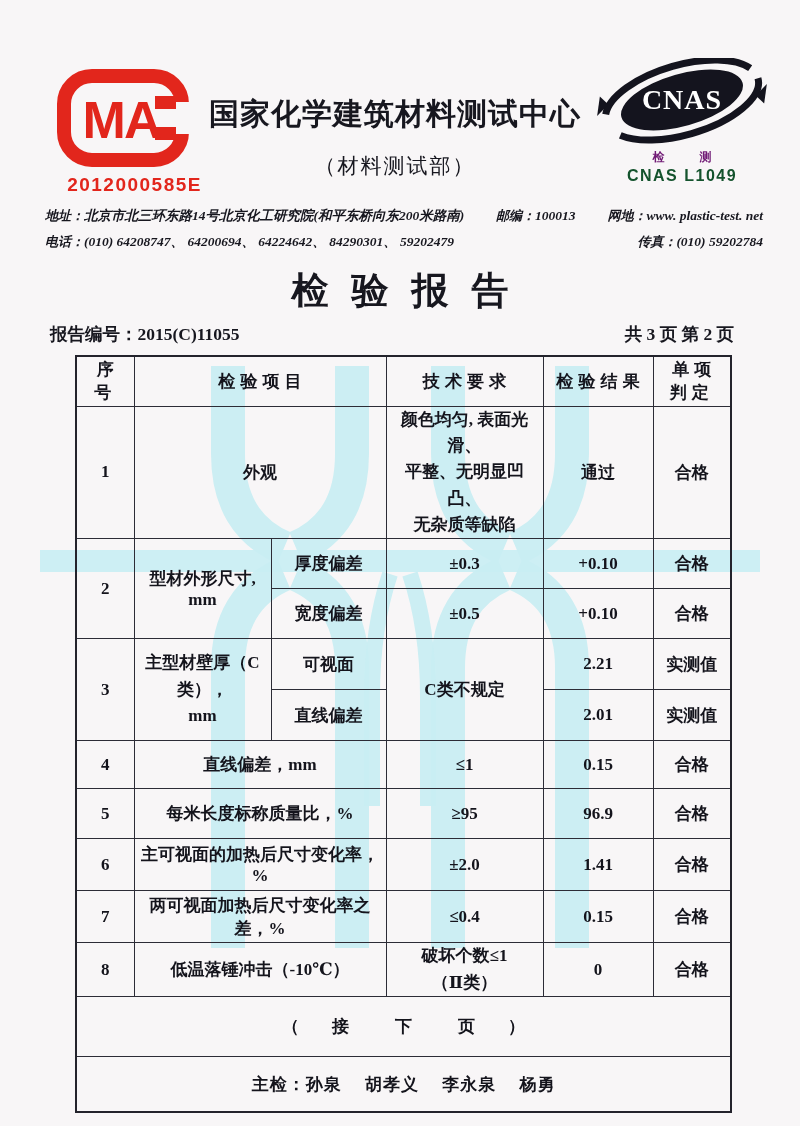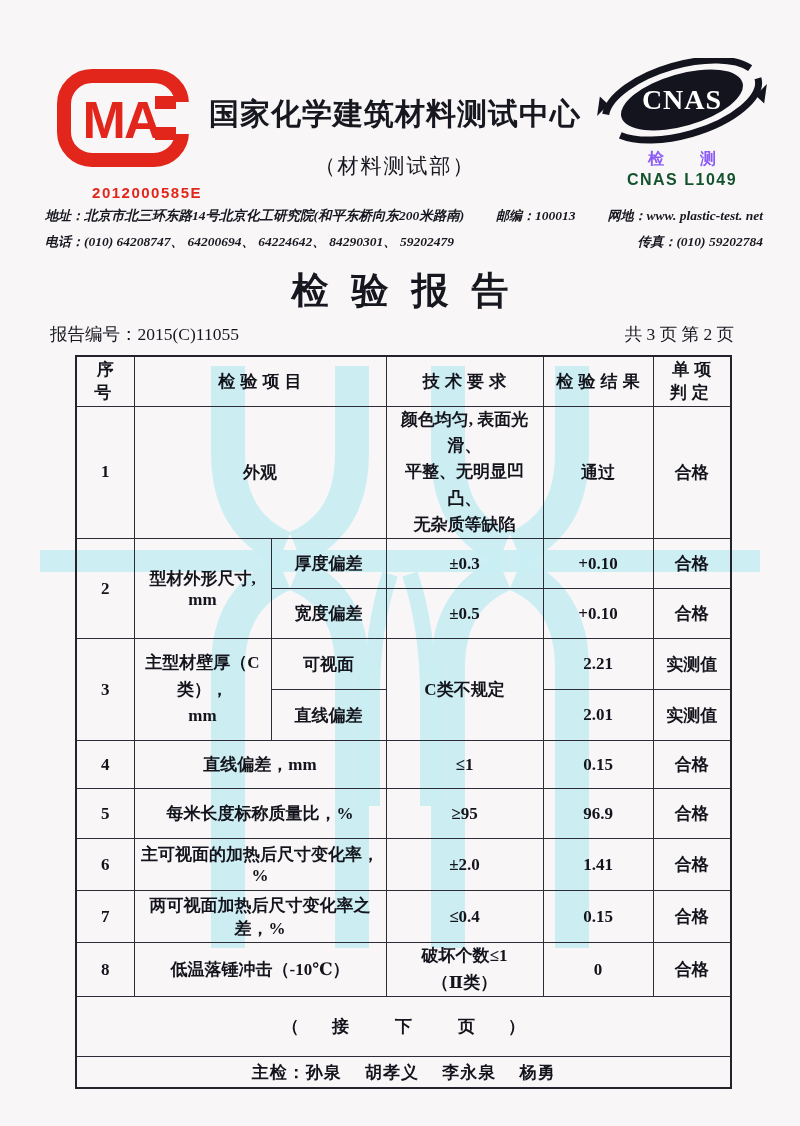--- a/index.html
+++ b/index.html
@@ -1,41 +1,41 @@
 <!DOCTYPE html>
 <html><head>
 <meta charset="utf-8">
 <style>
   html,body{margin:0;padding:0;background:#dddbe0;}
   .page{position:relative;width:800px;height:1126px;margin:0 auto;background:#f8f6f7;
         font-family:"Liberation Serif","DejaVu Serif",serif;color:#17171f;overflow:hidden;}
 
   
   .hdr-cma{position:absolute;left:50px;top:68px;width:152px;text-align:right;}
-  .cma-num{color:#e2261c;font-weight:bold;font-size:15px;letter-spacing:1.5px;
-           font-family:"Liberation Sans",sans-serif;margin-top:12px;}
+  .cma-num{color:#e2261c;font-weight:bold;font-size:19px;letter-spacing:1.5px;
+           font-family:"Liberation Sans",sans-serif;margin-top:2px;}
   .hdr-title{position:absolute;left:183px;top:94px;width:424px;text-align:center;}
   .org-title{font-size:30px;font-weight:bold;letter-spacing:1px;white-space:nowrap;}
   .org-subtitle{font-size:21px;font-weight:normal;margin-top:17px;letter-spacing:2px;}
   .hdr-cnas{position:absolute;left:594px;top:58px;width:176px;text-align:center;}
-  .cnas-caption{font-size:16px;font-weight:bold;letter-spacing:16px;text-indent:16px;margin-top:-3px;color:#8b5cf6;}
+  .cnas-caption{font-size:12px;font-weight:bold;letter-spacing:16px;text-indent:16px;margin-top:-3px;color:#701a75;}
   .cnas-code{font-size:16px;font-weight:bold;font-family:"Liberation Sans",sans-serif;
              letter-spacing:1.5px;color:#14532d;margin-top:1px;}
 
   
   .contact{position:absolute;left:45px;right:37px;top:207px;font-size:13.5px;font-style:italic;}
   .contact-row{display:flex;justify-content:space-between;margin-bottom:8px;white-space:nowrap;}
   .lbl{font-weight:bold;font-family:"Liberation Sans","DejaVu Sans",sans-serif;font-size:13px;}
   .val{font-weight:bold;}
 
   
   .report-title{position:absolute;top:266px;left:0;width:100%;text-align:center;
                 font-size:37px;font-weight:bold;letter-spacing:0.62em;text-indent:0.62em;}
   .report-meta{position:absolute;top:322px;left:50px;right:66px;display:flex;
-               justify-content:space-between;font-size:17.5px;font-weight:normal;gap:8px;}
+               justify-content:space-between;font-size:17.5px;font-weight:bold;gap:8px;}
 
   
   .watermark{position:absolute;left:40px;top:366px;z-index:1;}
 
   
   table.report{position:absolute;top:355px;left:75px;z-index:2;border-collapse:collapse;
                table-layout:fixed;border:2.4px solid #23232c;}
   table.report th,table.report td{border:1.6px solid #2c2c36;font-weight:bold;font-size:17px;
                text-align:center;vertical-align:middle;padding:0 4px;background:transparent;
                color:#14141c;overflow:hidden;}
@@ -219,21 +219,21 @@
       <td class="preline">破坏个数≤1
 （Ⅱ类）</td>
       <td>0</td>
       <td>合格</td>
     </tr>
 
     <tr style="height:60px">
       <td colspan="6" class="continued-cell">（ 接　下　页 ）</td>
     </tr>
 
-    <tr style="height:32px">
+    <tr style="height:56px">
       <td colspan="6" class="inspector-cell">
         <span>主检：</span><span>孙泉　 胡孝义　 李永泉　 杨勇</span>
       </td>
     </tr>
   </tbody>
     </table>
 
 </div>
 
 </body></html>

